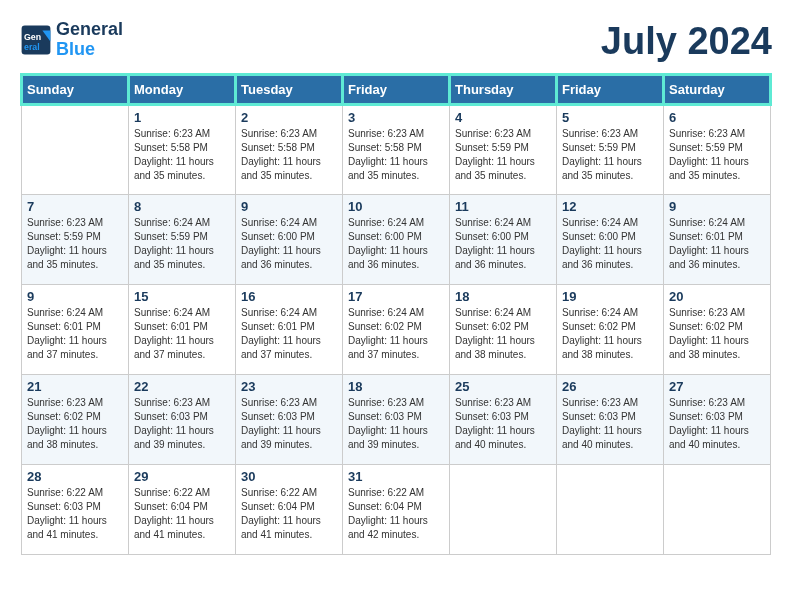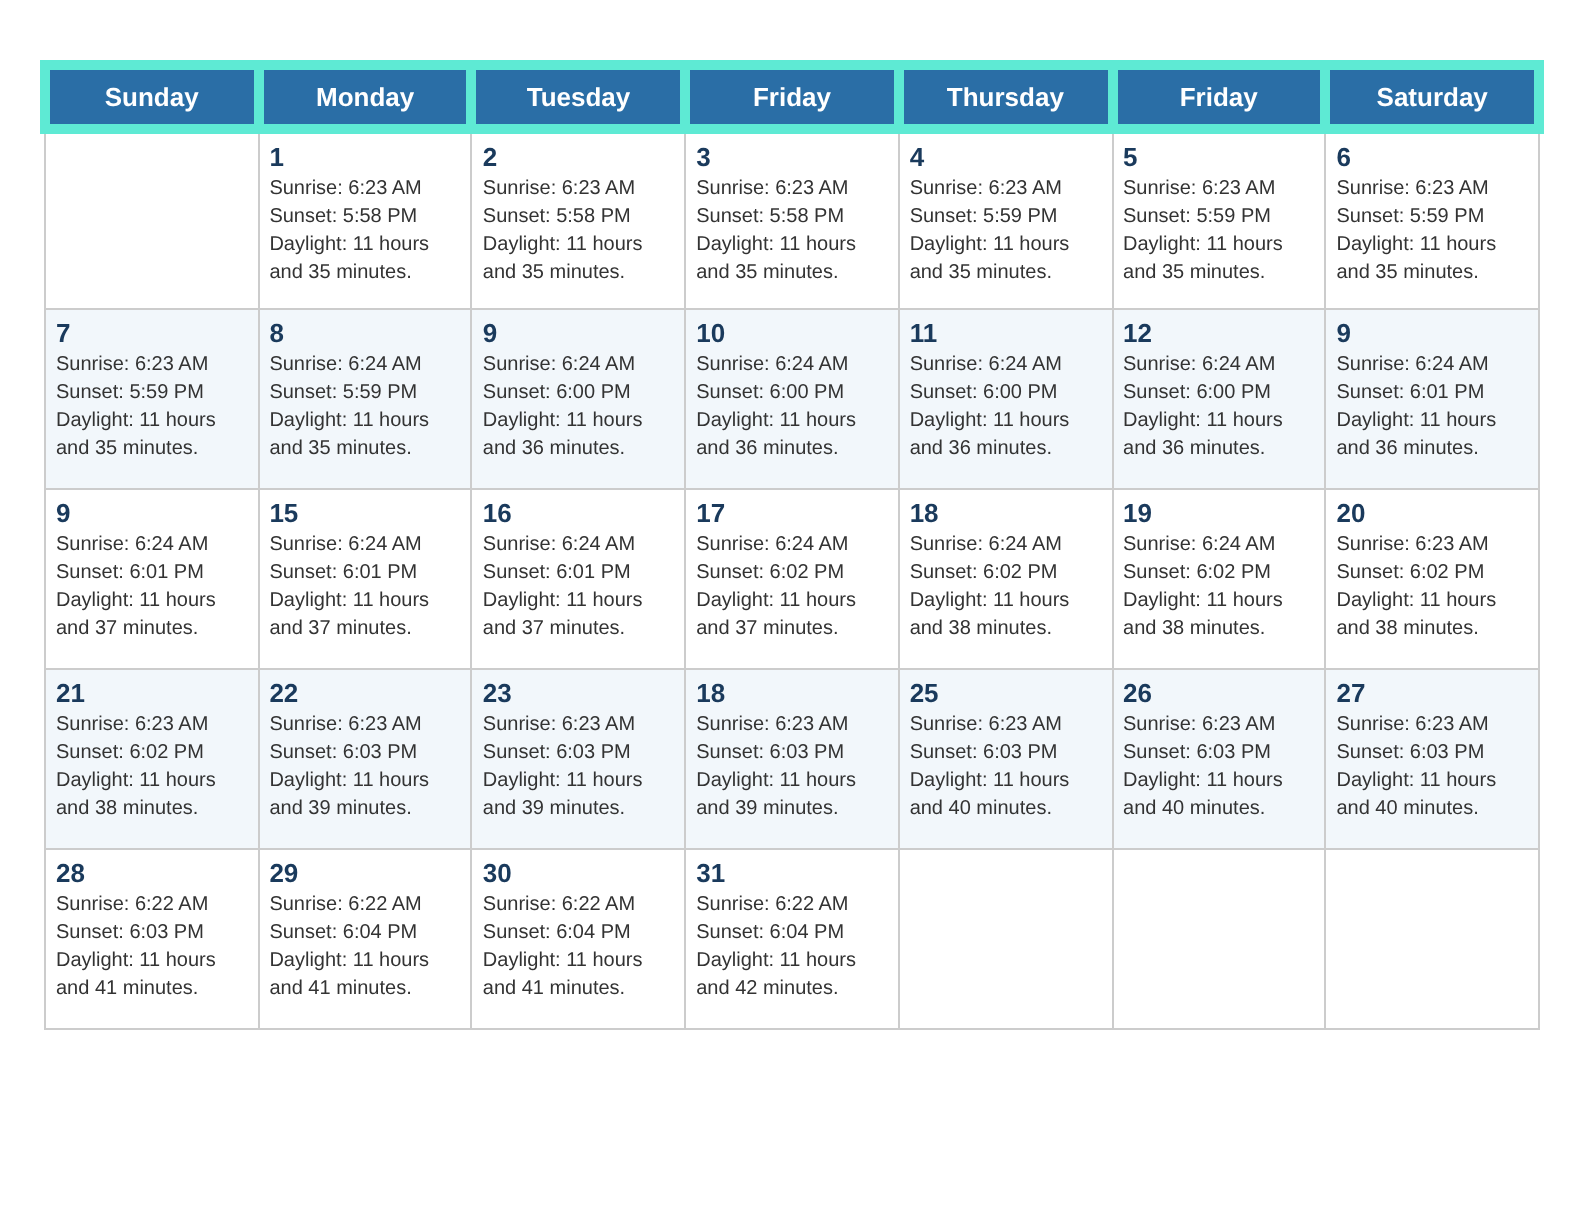--- a/index.html
+++ b/index.html
@@ -47,24 +47,24 @@
       width: 100%;
       border-collapse: collapse;
       font-size: 11px;
     }
     thead tr {
       background-color: #2a6ea6;
       color: #fff;
     }
     thead th {
       padding: 6px 4px;
-      text-align: center;
+      text-align: left;
       font-size: 13px;
       font-weight: bold;
-      border: 5px solid #5eead4;
+      border: 3px solid #5eead4;
     }
     tbody tr {
       vertical-align: top;
     }
     tbody td {
       border: 1px solid #ccc;
       padding: 4px 5px;
       min-height: 80px;
       height: 90px;
     }
@@ -87,21 +87,34 @@
       background-color: #f2f7fb;
     }
     tr:nth-child(odd) td {
       background-color: #fff;
     }
   </style>
 </head>
 <body>
 
 <div class="header-area">
+  <div class="logo">
+    <svg class="logo-icon" viewBox="0 0 40 40">
+      <rect x="2" y="2" width="36" height="36" rx="4" fill="#1a3a5c"></rect>
+      <text x="5" y="20" font-size="11" fill="white" font-family="Arial" font-weight="bold">Gen</text>
+      <text x="5" y="32" font-size="11" fill="#2196f3" font-family="Arial" font-weight="bold">eral</text>
+      <polygon points="28,8 38,8 38,22" fill="#2196f3"></polygon>
+    </svg>
+    <div class="logo-text">
+      <div>General</div>
+      <div style="color:#2196f3;">Blue</div>
+    </div>
+  </div>
   <div class="title-area">
+    <div class="month-title">July 2024</div>
   </div>
 </div>
 
 <table>
   <thead>
     <tr>
     <th>Sunday</th>
         <th>Monday</th>
         <th>Tuesday</th>
         <th>Friday</th>

